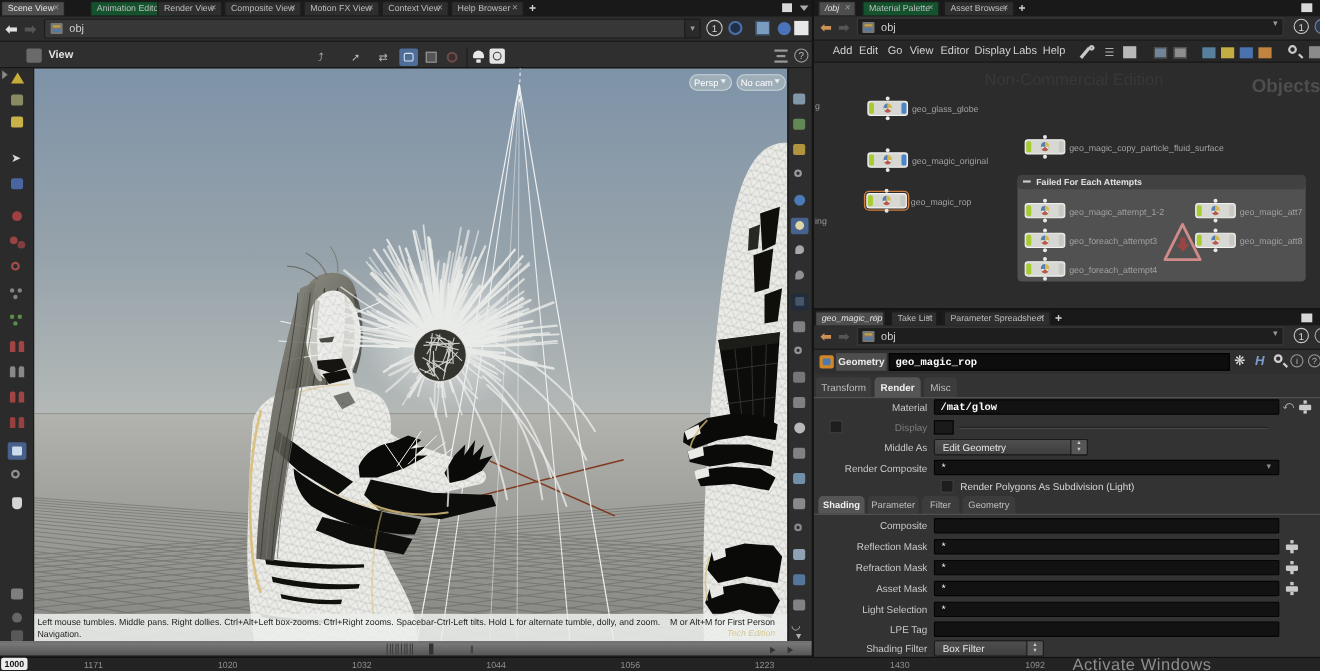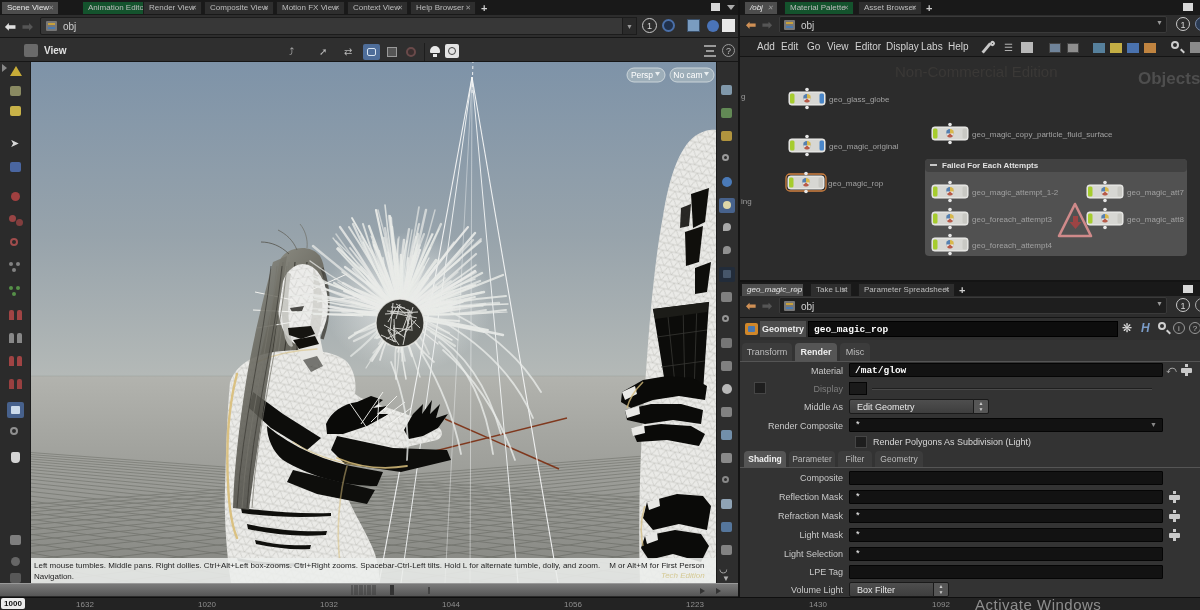--- a/index.html
+++ b/index.html
@@ -575,21 +575,21 @@
       <line x1="373" y1="2" x2="373" y2="12"></line>
       <line x1="375" y1="2" x2="375" y2="12"></line>
     </g>
     <rect x="390" y="2" width="4" height="10" fill="#333"></rect>
     <rect x="428" y="4" width="2" height="7" fill="#444"></rect>
     <path d="M 700 5 l 5 3 l -5 3 z" fill="#333"></path>
     <path d="M 716 5 l 5 3 l -5 3 z" fill="#333"></path>
   </svg>
 <div class="abs" style="left:0;top:597px;width:1200px;height:13px;background:#232323;border-top:1px solid #0f0f0f"></div>
 <div class="abs" style="left:1px;top:598px;width:24px;height:11px;background:#ececec;border-radius:2px;color:#111;font-size:8px;text-align:center;line-height:11px;font-weight:bold">1000</div>
-<div class="abs" style="left:67px;top:600px;width:36px;text-align:center;color:#8f8f8f;font-size:8px">1632</div>
+<div class="abs" style="left:67px;top:600px;width:36px;text-align:center;color:#8f8f8f;font-size:8px">1171</div>
 <div class="abs" style="left:189px;top:600px;width:36px;text-align:center;color:#8f8f8f;font-size:8px">1020</div>
 <div class="abs" style="left:311px;top:600px;width:36px;text-align:center;color:#8f8f8f;font-size:8px">1032</div>
 <div class="abs" style="left:433px;top:600px;width:36px;text-align:center;color:#8f8f8f;font-size:8px">1044</div>
 <div class="abs" style="left:555px;top:600px;width:36px;text-align:center;color:#8f8f8f;font-size:8px">1056</div>
 <div class="abs" style="left:677px;top:600px;width:36px;text-align:center;color:#8f8f8f;font-size:8px">1223</div>
 <div class="abs" style="left:800px;top:600px;width:36px;text-align:center;color:#8f8f8f;font-size:8px">1430</div>
 <div class="abs" style="left:923px;top:600px;width:36px;text-align:center;color:#8f8f8f;font-size:8px">1092</div>
 <div class="abs" style="left:975px;top:596px;color:#8e8e8e;font-size:15px;letter-spacing:0.5px">Activate Windows</div>
 <div class="abs" style="left:740px;top:0;width:460px;height:597px;background:#2c2c2c"></div>
 <div class="abs" style="left:738px;top:0;width:2px;height:597px;background:#141414"></div>
@@ -812,27 +812,27 @@
     <div style="position:absolute;left:5px;top:9px;width:3px;height:3px;background:#c9c9c9"></div>
   </div>
 <div class="abs" style="left:700px;top:511px;width:143px;text-align:right;color:#c9c9c9;font-size:9px">Refraction Mask</div>
 <div class="abs" style="left:849px;top:509px;width:314px;height:14px;background:#121212;border:1px solid #050505;border-radius:1px"></div>
 <div class="abs" style="left:855px;top:511px;color:#fff;font-size:9.5px;font-family:'Liberation Mono',monospace;font-weight:normal">*</div>
 <div class="abs" style="left:1168px;top:510px;width:13px;height:12px">
     <div style="position:absolute;left:1px;top:4px;width:11px;height:5px;background:#c9c9c9;border-radius:1px"></div>
     <div style="position:absolute;left:5px;top:0;width:3px;height:3px;background:#c9c9c9"></div>
     <div style="position:absolute;left:5px;top:9px;width:3px;height:3px;background:#c9c9c9"></div>
   </div>
-<div class="abs" style="left:700px;top:530px;width:143px;text-align:right;color:#c9c9c9;font-size:9px">Light Mask</div>
+<div class="abs" style="left:700px;top:530px;width:143px;text-align:right;color:#c9c9c9;font-size:9px">Asset Mask</div>
 <div class="abs" style="left:849px;top:528px;width:314px;height:14px;background:#121212;border:1px solid #050505;border-radius:1px"></div>
 <div class="abs" style="left:855px;top:530px;color:#fff;font-size:9.5px;font-family:'Liberation Mono',monospace;font-weight:normal">*</div>
 <div class="abs" style="left:1168px;top:529px;width:13px;height:12px">
     <div style="position:absolute;left:1px;top:4px;width:11px;height:5px;background:#c9c9c9;border-radius:1px"></div>
     <div style="position:absolute;left:5px;top:0;width:3px;height:3px;background:#c9c9c9"></div>
     <div style="position:absolute;left:5px;top:9px;width:3px;height:3px;background:#c9c9c9"></div>
   </div>
 <div class="abs" style="left:700px;top:549px;width:143px;text-align:right;color:#c9c9c9;font-size:9px">Light Selection</div>
 <div class="abs" style="left:849px;top:547px;width:314px;height:14px;background:#121212;border:1px solid #050505;border-radius:1px"></div>
 <div class="abs" style="left:855px;top:549px;color:#fff;font-size:9.5px;font-family:'Liberation Mono',monospace;font-weight:normal">*</div>
 <div class="abs" style="left:700px;top:567px;width:143px;text-align:right;color:#c9c9c9;font-size:9px">LPE Tag</div>
 <div class="abs" style="left:849px;top:565px;width:314px;height:14px;background:#121212;border:1px solid #050505;border-radius:1px"></div>
-<div class="abs" style="left:700px;top:585px;width:143px;text-align:right;color:#c9c9c9;font-size:9px">Volume Light</div>
+<div class="abs" style="left:700px;top:585px;width:143px;text-align:right;color:#c9c9c9;font-size:9px">Shading Filter</div>
 <div class="abs" style="left:849px;top:582px;width:89px;height:15px;background:linear-gradient(#4e4e4e,#3e3e3e);border:1px solid #1a1a1a;border-radius:2px;color:#e8e8e8;font-size:9px;line-height:15px;padding-left:7px;box-sizing:border-box">Box Filter</div>
 <div class="abs" style="left:933px;top:582px;width:16px;height:15px;background:#565656;border:1px solid #1a1a1a;border-radius:0 2px 2px 0;box-sizing:border-box;text-align:center;color:#ccc;font-size:5px;line-height:6px">▲<br>▼</div>
 </body></html>

